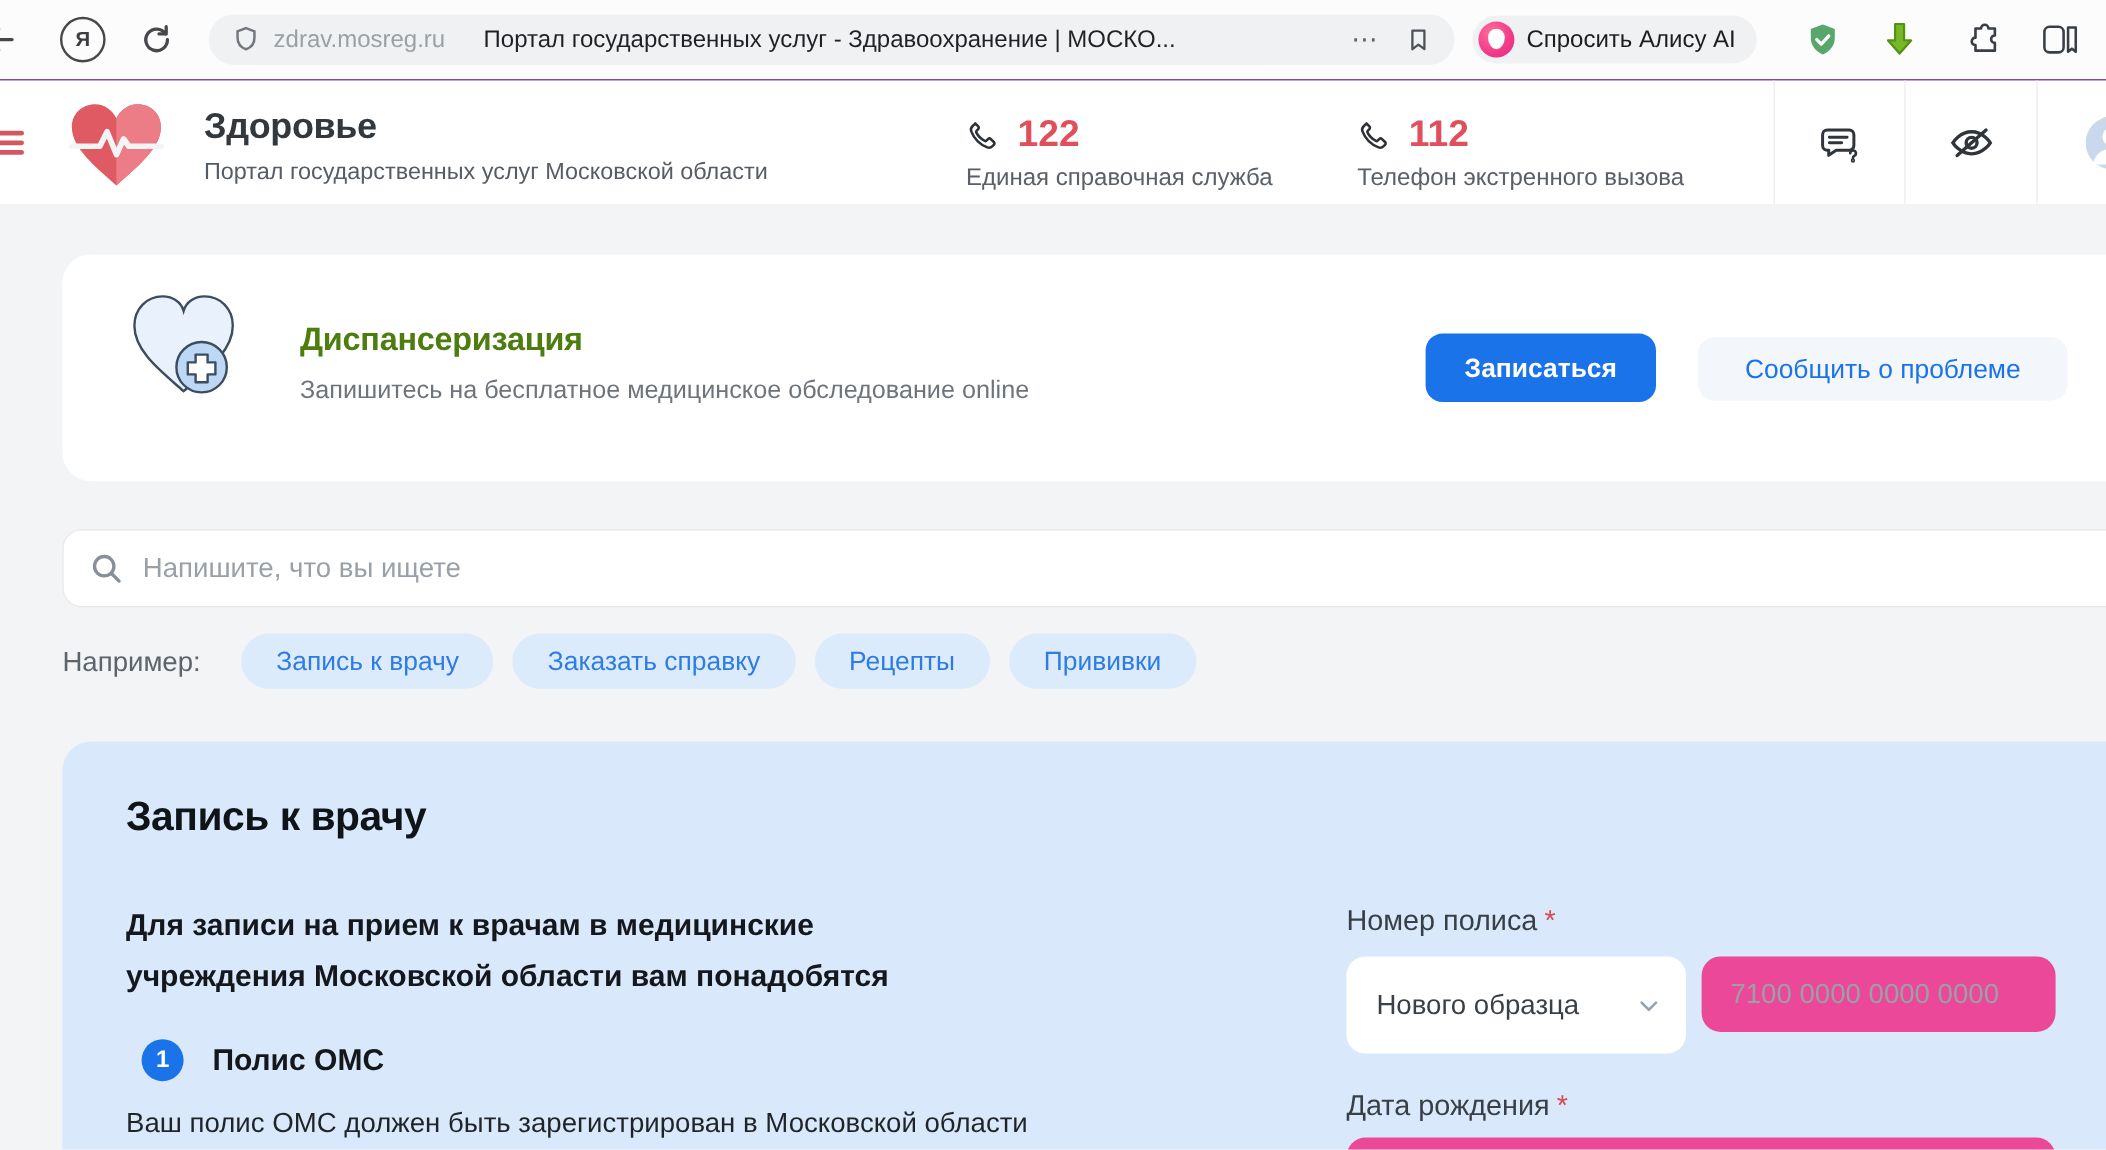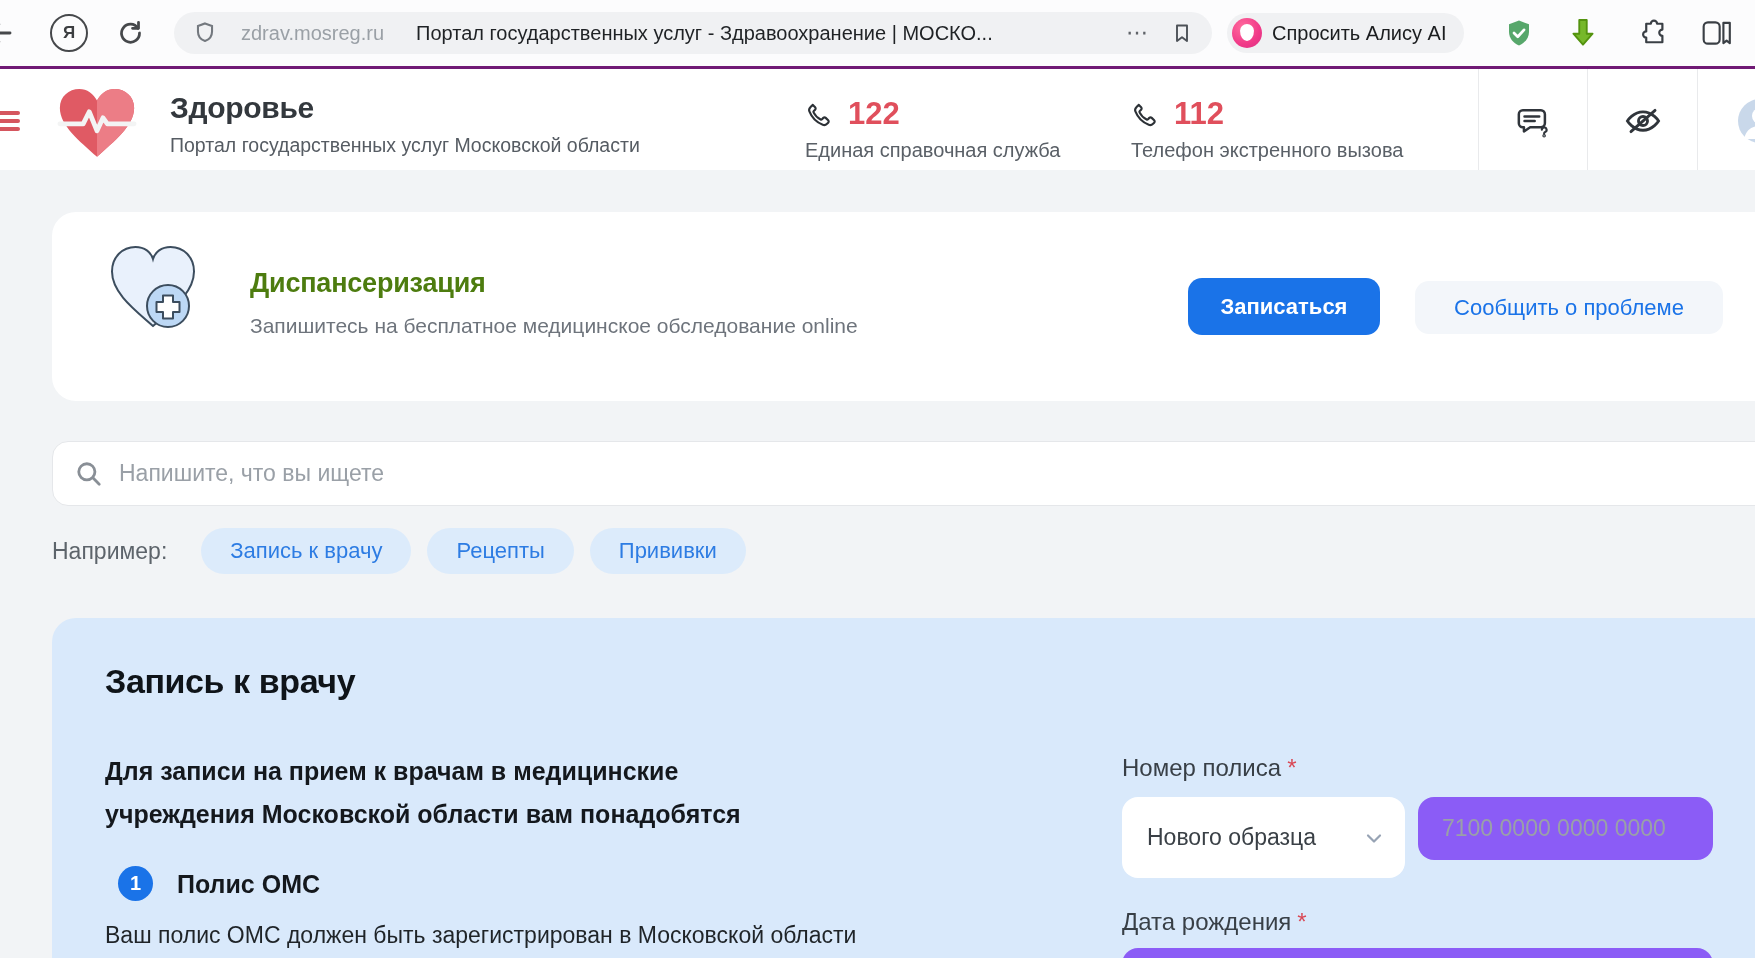--- a/index.html
+++ b/index.html
@@ -9,38 +9,38 @@
 
   
   .chrome { position:relative; width:100%; height:66px; background:#fcfcfd; }
   .chrome .tool { position:absolute; display:flex; align-items:center; justify-content:center; cursor:pointer; }
   .back-btn   { left:-16px; top:17px; width:32px; height:32px; }
   .yandex-btn { left:50px;  top:14px; width:38px; height:38px; border:2.2px solid #46484b; border-radius:50%;
                 font-size:17px; font-weight:600; color:#3c3e41; }
   .reload-btn { left:114px; top:17px; width:32px; height:32px; }
   .url-bar { position:absolute; left:174px; top:12px; width:1038px; height:42px; border-radius:21px;
              background:#f0f1f3; display:flex; align-items:center; padding:0 18px; }
-  .url-domain { font-size:20px; color:#9aa0a6; margin-left:23px; white-space:nowrap; }
+  .url-domain { font-size:20px; color:#9aa0a6; margin-left:10px; white-space:nowrap; }
   .url-title  { font-size:20px; color:#1f2225; margin-left:32px; white-space:nowrap; overflow:hidden; }
   .url-more { margin-left:auto; font-size:22px; color:#5f6368; letter-spacing:2px; padding:0 4px; cursor:pointer; }
   .url-bookmark { margin-left:16px; cursor:pointer; }
   .alice-pill { position:absolute; left:1227px; top:13px; height:40px; border-radius:20px; background:#f0f1f3;
                 display:flex; align-items:center; gap:10px; padding:0 18px 0 5px; cursor:pointer; }
   .alice-ball { width:30px; height:30px; border-radius:50%;
                 background:radial-gradient(circle at 35% 30%, #ff6b9d, #f13a88 60%, #d92f84); position:relative; }
   .alice-ball::after { content:""; position:absolute; left:8px; top:6px; width:14px; height:17px; background:#fff;
                 border-radius:50% 50% 50% 50%/40% 40% 60% 60%; }
   .alice-label { font-size:20px; color:#1b1d1f; white-space:nowrap; }
   .shield-btn   { left:1503px; top:17px; width:32px; height:32px; }
   .download-btn { left:1566px; top:15px; width:34px; height:34px; }
   .puzzle-btn   { left:1636px; top:17px; width:32px; height:32px; }
   .tabs-btn     { left:1700px; top:18px; width:34px; height:30px; }
 
   
-  .site-header { position:relative; width:100%; height:104px; background:#ffffff; border-top:3px solid #701a75; }
+  .site-header { position:relative; width:100%; height:104px; background:#ffffff; border-top:1px solid #701a75; }
   .burger { position:absolute; left:-6px; top:42px; display:flex; flex-direction:column; gap:4.5px; cursor:pointer; }
   .burger i { display:block; width:26px; height:3.6px; background:#d5565f; border-radius:2px; }
   .logo { position:absolute; left:53px; top:16px; cursor:pointer; }
   .brand { position:absolute; left:170px; top:22px; }
   .brand-title { font-size:30px; font-weight:700; color:#33383d; letter-spacing:-0.3px; }
   .brand-sub { margin-top:9px; font-size:19.5px; color:#565c63; }
   .phone { position:absolute; top:28px; }
   .phone-122 { left:805px; } .phone-112 { left:1131px; }
   .phone-row { display:flex; align-items:center; gap:16px; }
   .phone-num { font-size:31px; font-weight:700; color:#e04f5c; line-height:34px; cursor:pointer; }
@@ -82,21 +82,21 @@
   .step-title { position:absolute; left:125px; top:252px; font-size:25px; font-weight:700; color:#14181d; }
   .step-text { position:absolute; left:53px; top:304px; font-size:23px; color:#1f2428; }
 
   .form-label { position:absolute; font-size:24px; color:#383f46; }
   .form-label .req { color:#d94855; margin-left:6px; }
   .lbl-policy { left:1070px; top:136px; }
   .lbl-birth  { left:1070px; top:290px; }
   .select-box { position:absolute; left:1070px; top:179px; width:283px; height:81px; background:#fff;
                 border-radius:16px; display:flex; align-items:center; padding:0 20px 0 25px; cursor:pointer; }
   .select-value { flex:1; font-size:23px; color:#3a4046; }
-  .text-input { position:absolute; height:63px; background:#8b5cf6; border:none; outline:none; border-radius:16px;
+  .text-input { position:absolute; height:63px; background:#ec4899; border:none; outline:none; border-radius:16px;
                 font-size:23px; color:#202428; padding:0 24px; font-family:"Liberation Sans", sans-serif; }
   .text-input::placeholder { color:#9aa0a8; }
   .inp-policy { left:1366px; top:179px; width:295px; }
   .inp-birth  { left:1070px; top:330px; width:591px; }
 </style>
 </head>
 <body>
 
 <div class="chrome">
   <div class="tool back-btn">
@@ -255,20 +255,21 @@
           <circle cx="11" cy="11" r="7.5"></circle>
           <path d="M16.8 16.8 22.5 22.5"></path>
         </svg>
     </span>
     <input class="search-input" placeholder="Напишите, что вы ищете" style="">
   </div>
 
   <div class="suggest-row">
     <span class="suggest-label">Например:</span>
     <span class="chip">Запись к врачу</span>
+    <span class="chip">Заказать справку</span>
     <span class="chip">Рецепты</span>
     <span class="chip">Прививки</span>
   </div>
 
   <div class="blue-section">
     <div class="sec-title">Запись к врачу</div>
     <div class="sec-intro">Для записи на прием к врачам в медицинские учреждения Московской области вам понадобятся</div>
 
     <div class="step-badge">1</div>
     <div class="step-title">Полис ОМС</div>

